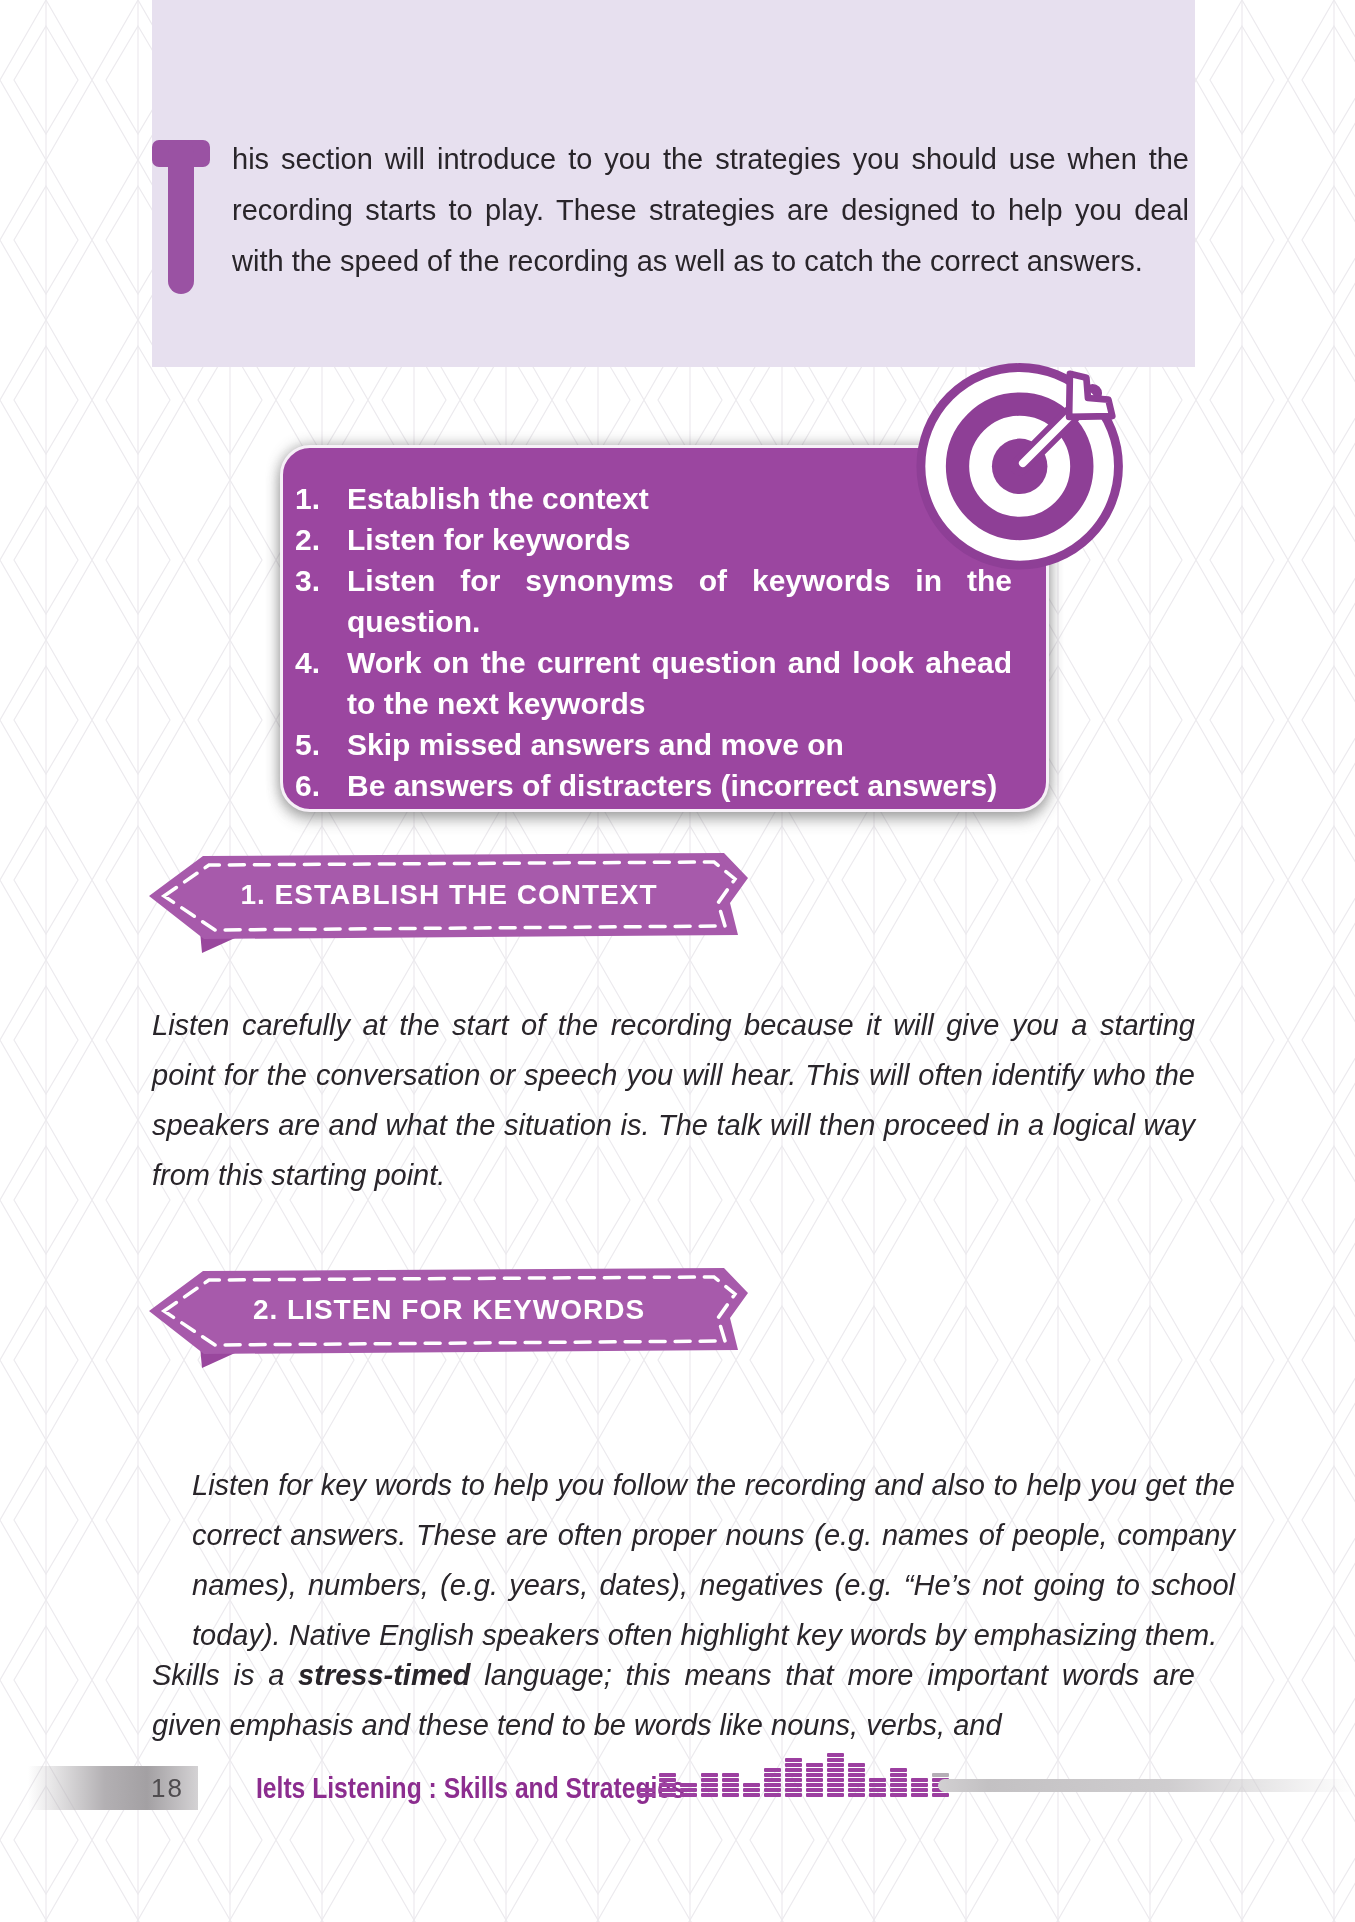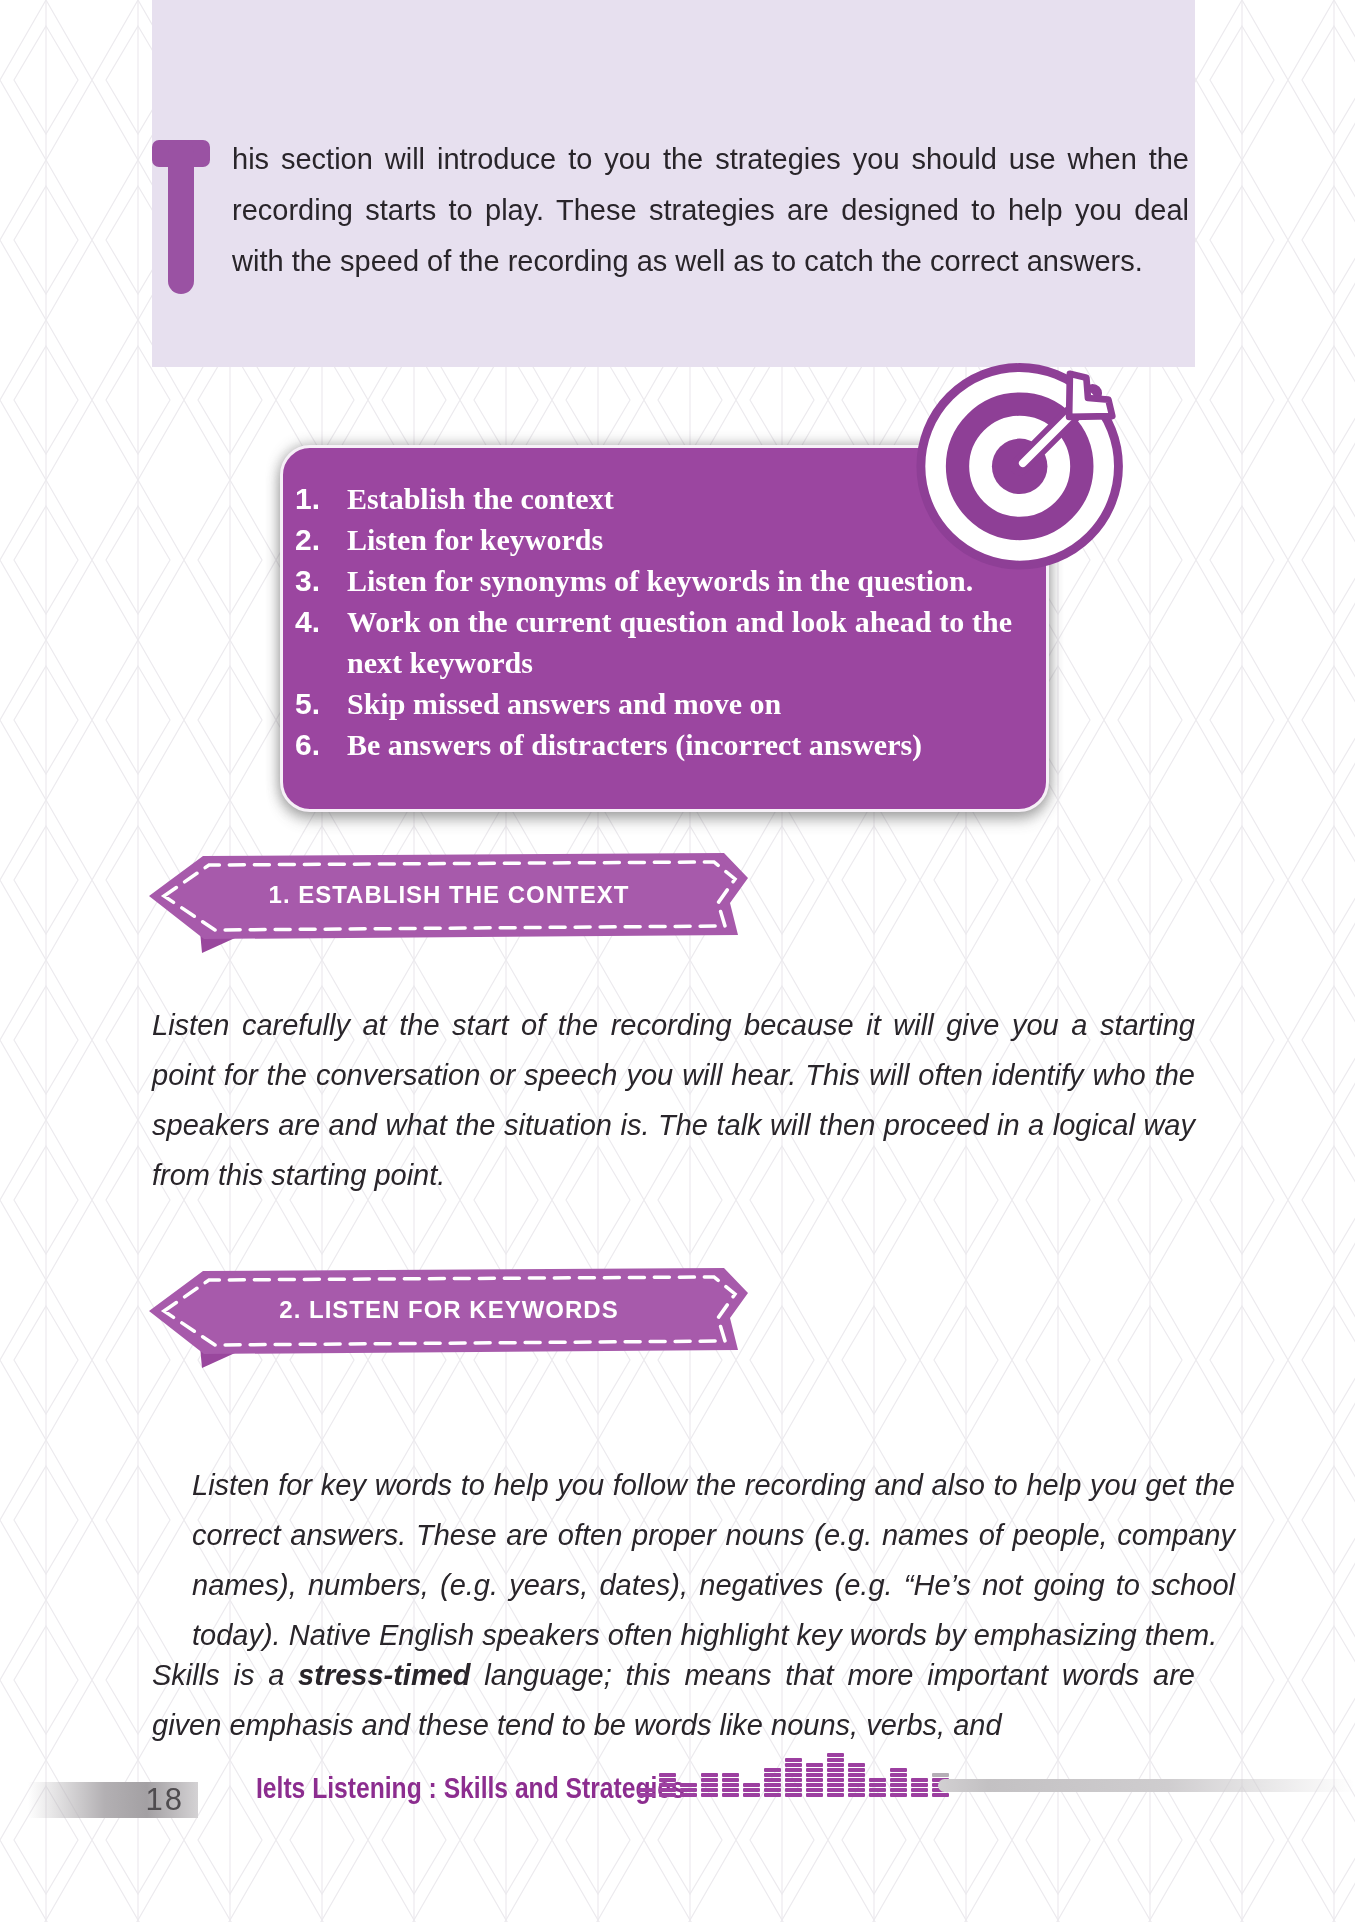--- a/index.html
+++ b/index.html
@@ -30,52 +30,52 @@
   
   .strategy-box{
     left:280px;top:445px;width:769px;height:367px;box-sizing:border-box;
     background:#9b46a0;border:3px solid #f6f0f7;border-radius:30px;
     box-shadow:0 0 14px rgba(70,70,70,.45),0 9px 14px rgba(70,70,70,.3);
     padding:30px 34px 0 12px;
   }
   .strategy-box ol{list-style:none;margin:0;padding:0;}
   .strategy-box li{display:flex;color:#ffffff;font-weight:700;font-size:30px;line-height:41px;}
   .strategy-box .num{flex:none;width:52px;}
-  .strategy-box .txt{flex:1;text-align:justify;font-family:Liberation Serif, serif;}
+  .strategy-box .txt{flex:1;text-align:justify;}
 
   
   .target-icon{left:912px;top:352px;width:222px;height:222px;z-index:2;}
 
   
   .ribbon{width:606px;height:104px;}
   .ribbon--1{left:146px;top:851px;}
   .ribbon--2{left:146px;top:1266px;}
   .ribbon svg{position:absolute;inset:0;}
   .ribbon .ribbon-label{
     position:absolute;left:0;right:0;top:6px;height:76px;line-height:76px;
-    text-align:center;color:#ffffff;font-size:24px;font-weight:700;letter-spacing:1px;
+    text-align:center;color:#ffffff;font-size:28px;font-weight:700;letter-spacing:1px;
   }
 
   
   .bodypara{
     left:152px;width:1043px;margin:0;
     font-size:29px;line-height:50px;text-align:justify;color:#29252a;font-style:italic;
   }
   .para-1{top:1000px;}
   .para-2{top:1460px;margin-left:40px;}
   .para-3{top:1650px;}
   .bold{font-weight:700;margin-top:40px;}
 
   
   .pagenum-bar{
-    left:28px;top:1766px;width:170px;height:36px;
+    left:28px;top:1766px;width:170px;height:44px;
     background:linear-gradient(90deg,rgba(255,255,255,0) 0%,#b3b0b3 45%,#a3a0a3 70%,#d4d2d4 100%);
     display:flex;align-items:center;justify-content:flex-end;
     padding-right:14px;box-sizing:border-box;
-    color:#4f4c4f;font-size:31px;letter-spacing:2px;margin-top:16px;
+    color:#4f4c4f;font-size:26px;letter-spacing:2px;
   }
   .footer-title{
     left:256px;top:1772px;
     color:#8c2d8f;font-size:29px;font-weight:700;
     transform:scaleX(.85);transform-origin:left center;white-space:nowrap;
   }
   .equalizer{left:638px;top:1750px;height:47px;display:flex;align-items:flex-end;gap:4px;}
   .eq-col{display:flex;flex-direction:column-reverse;gap:1px;}
   .eq-seg{width:17px;height:4px;background:#9c3fa0;border-radius:1px;}
   .eq-seg.muted{background:#b5aeb6;}

